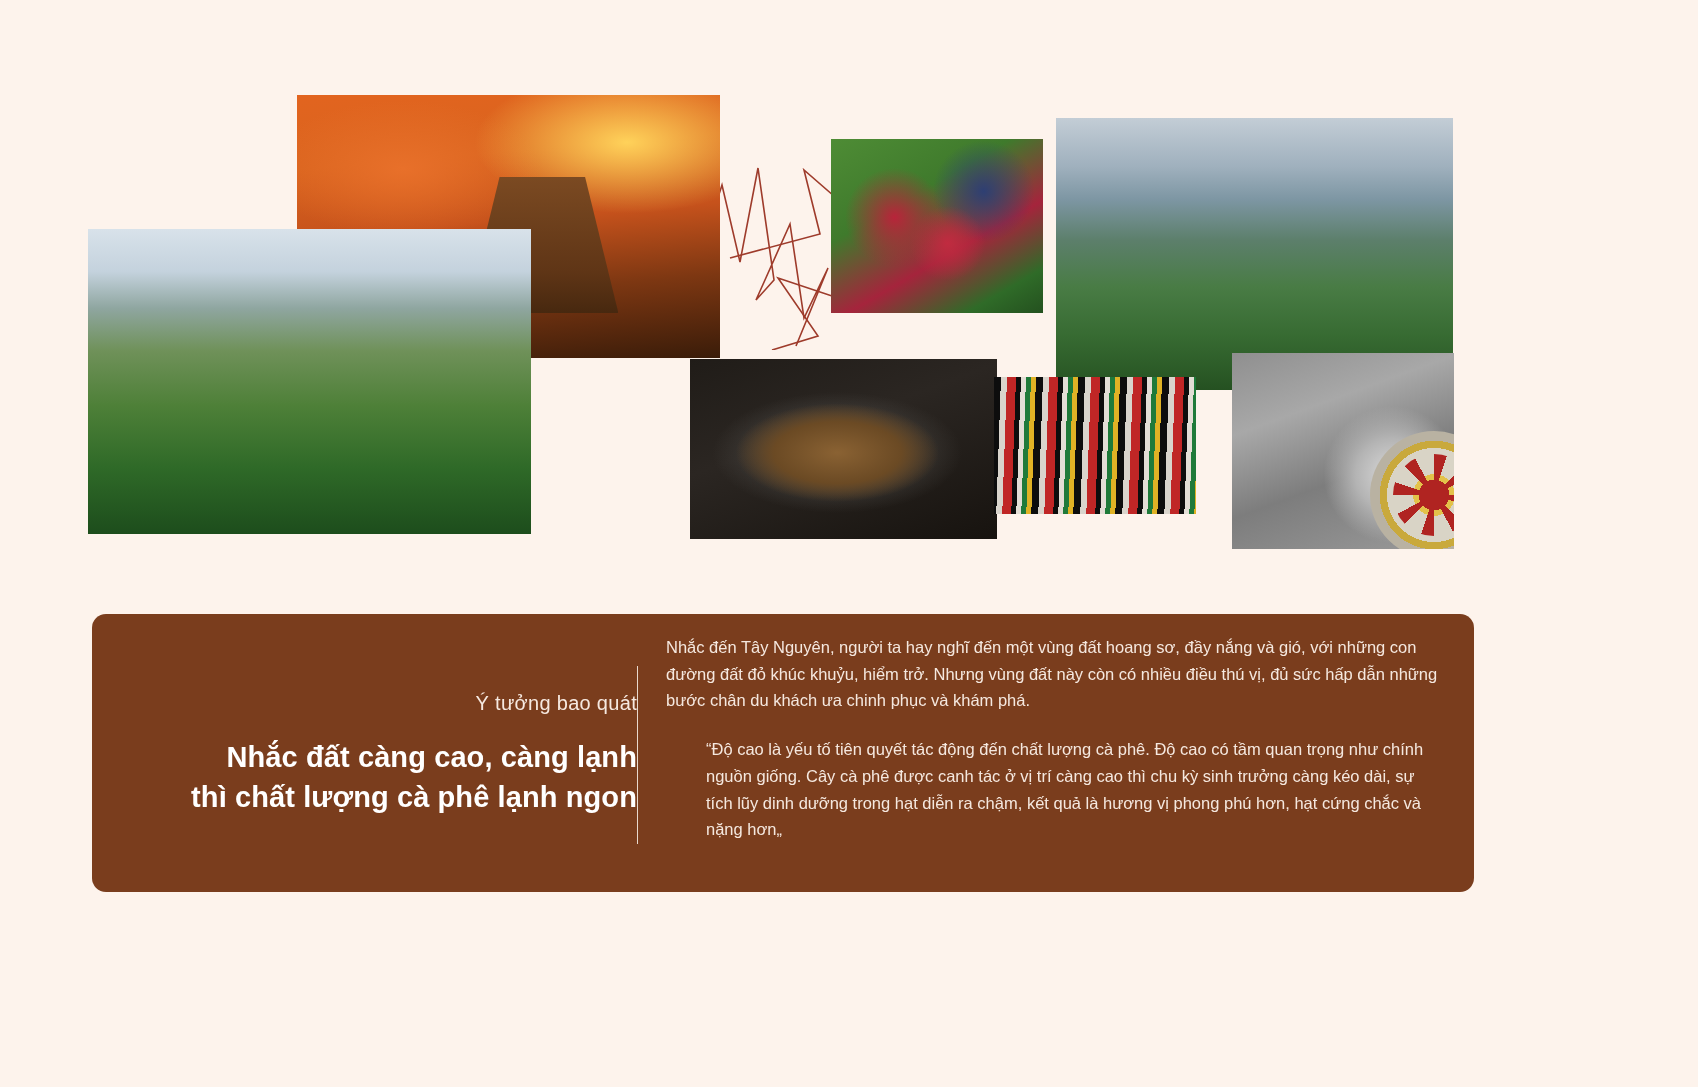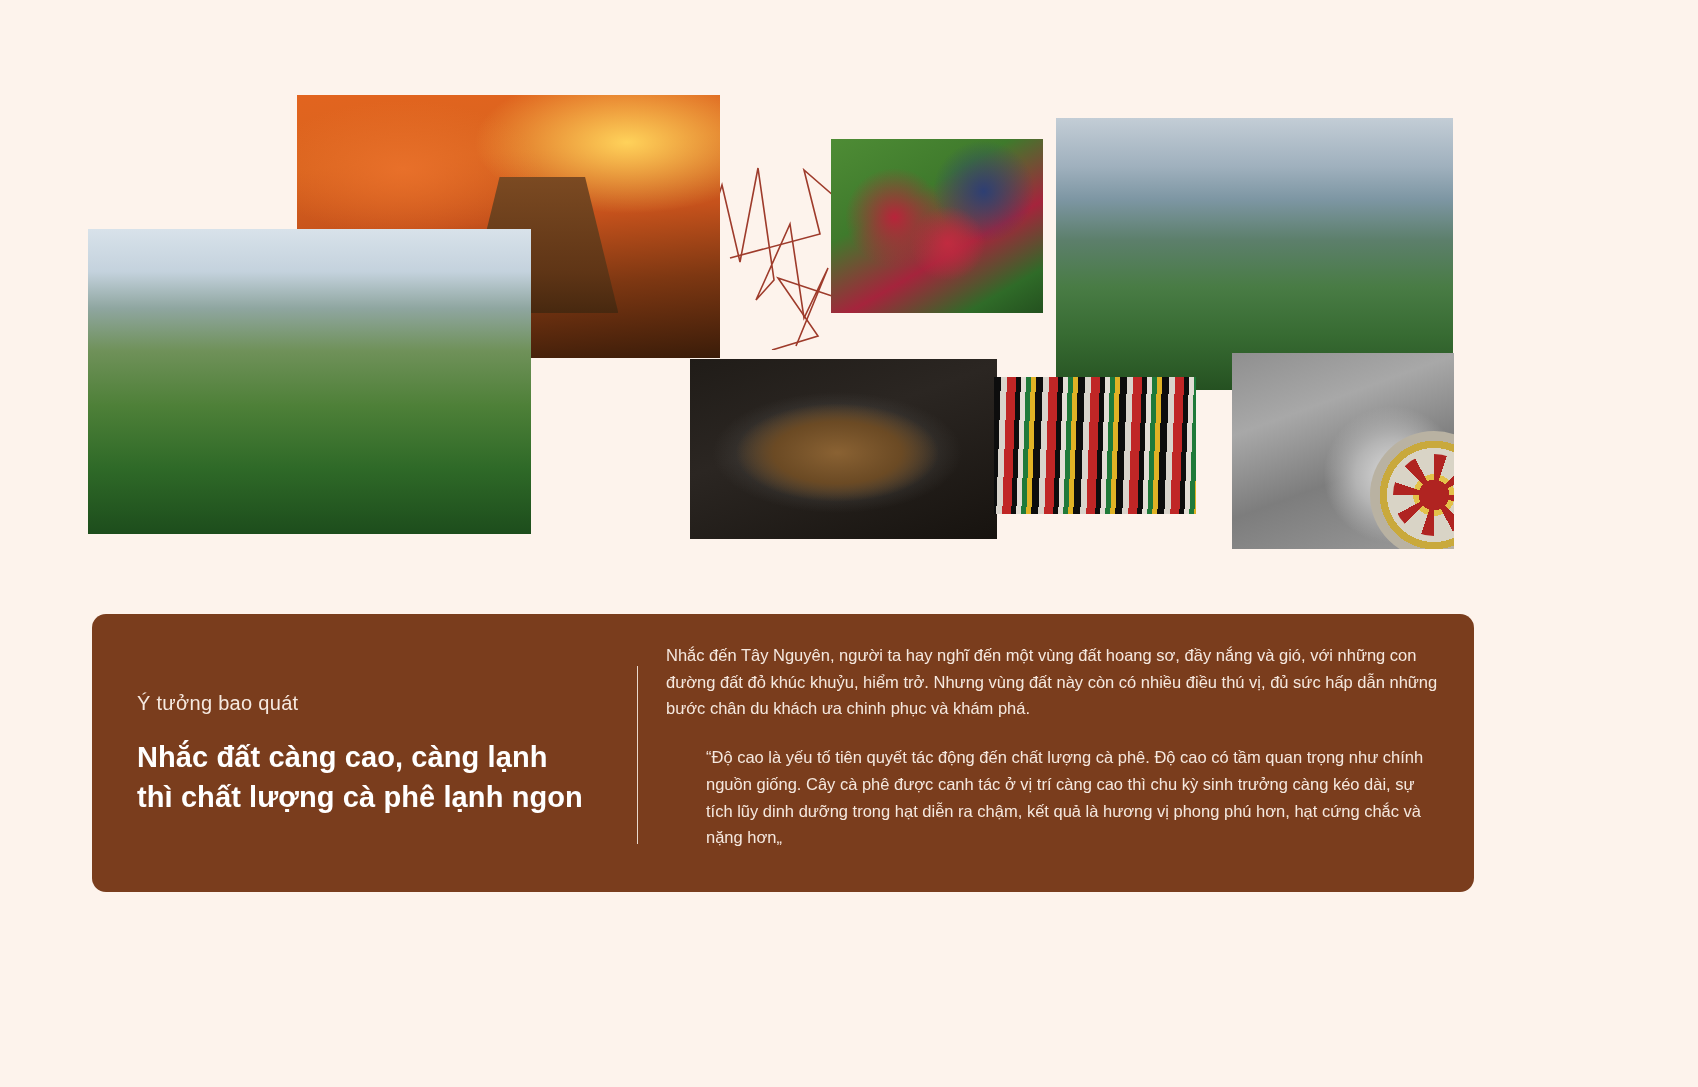--- a/index.html
+++ b/index.html
@@ -37,20 +37,21 @@
     border-radius:14px;
   }
   .panel-inner {
     position:absolute; inset:0;
     display:flex;
   }
   .panel-left {
     width:545px;
     padding:78px 0 0 45px;
     color:#ffffff;
+    text-align:right;
   }
   .eyebrow {
     font-size:20px;
     font-weight:400;
     letter-spacing:.3px;
     color:#f6e9e0;
     margin-bottom:22px;
   }
   .headline {
     font-size:29px;
@@ -60,21 +61,21 @@
     letter-spacing:.1px;
   }
   .divider {
     width:1px;
     background:#e8d9cd;
     margin:52px 0 48px 0;
     flex:0 0 1px;
   }
   .panel-right {
     flex:1;
-    padding:28px 30px 0 28px;
+    padding:20px 30px 0 28px;
     color:#f7ece4;
   }
   .para {
     font-size:16.5px;
     line-height:1.62;
     color:#f5e8df;
     font-weight:400;
   }
   .para + .para { margin-top:22px;margin-left:40px; }
 

